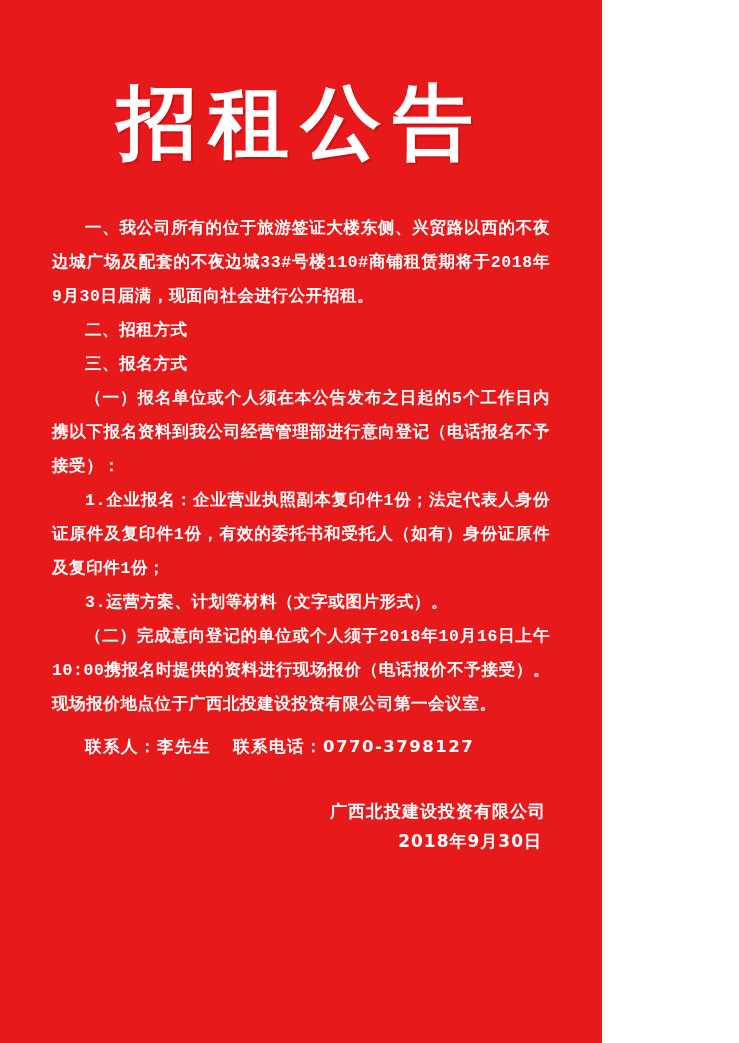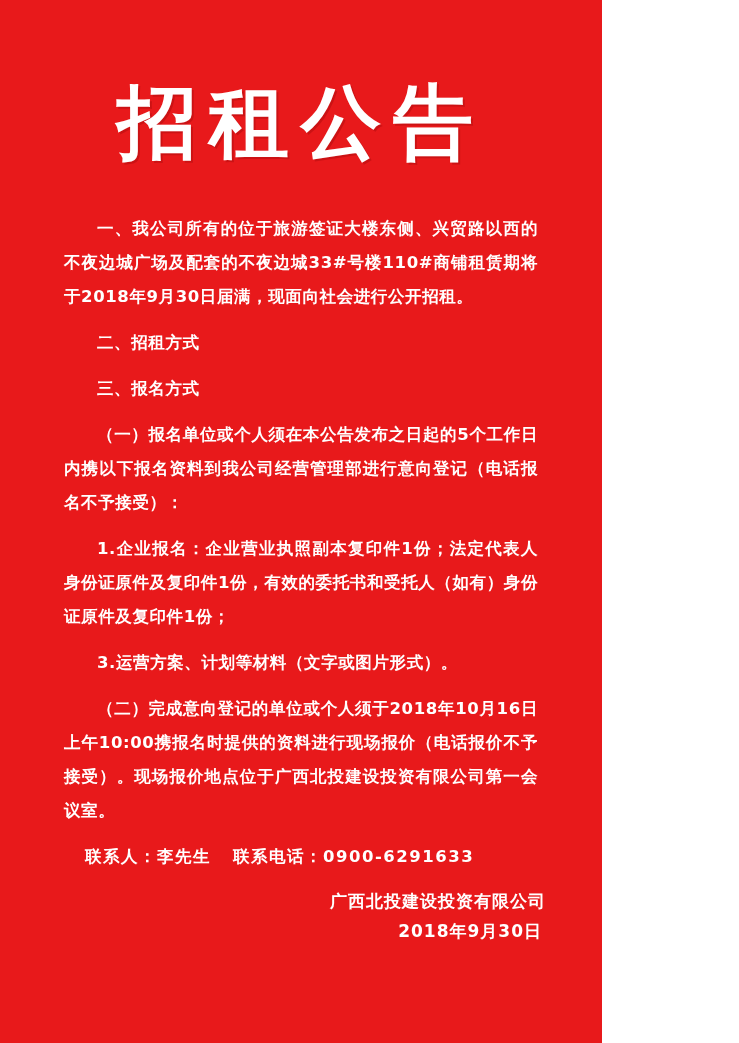--- a/index.html
+++ b/index.html
@@ -35,38 +35,39 @@
   .body-text {
     margin: 46px 52px 0 52px;
     color: #ffffff;
     font-size: 16.5px;
     font-weight: 700;
     line-height: 34px;
     letter-spacing: 0.6px;
     text-align: justify;
   }
   .body-text p {
-    margin: 12px;
+    margin: 0;
     text-indent: 2em;
+    font-family: Liberation Mono, monospace;
   }
   .contact {
     margin: 8px 52px 0 52px;
     color: #ffffff;
     font-size: 16.5px;
     font-weight: 700;
     line-height: 34px;
     letter-spacing: 1.5px;
     text-indent: 2em;
   }
   .contact .gap {
     display: inline-block;
     width: 22px;
   }
   .signature {
-    margin-top: 12px;
+    margin-top: 32px;
     margin-right: 56px;
     color: #ffffff;
     font-size: 17px;
     font-weight: 700;
     line-height: 30px;
     text-align: right;
     letter-spacing: 1px;
   }
   .signature .sig-date {
     padding-right: 4px;
@@ -83,21 +84,21 @@
     <p>一、我公司所有的位于旅游签证大楼东侧、兴贸路以西的不夜边城广场及配套的不夜边城33#号楼110#商铺租赁期将于2018年9月30日届满，现面向社会进行公开招租。</p>
     <p>二、招租方式</p>
     <p>三、报名方式</p>
     <p>（一）报名单位或个人须在本公告发布之日起的5个工作日内携以下报名资料到我公司经营管理部进行意向登记（电话报名不予接受）：</p>
     <p>1.企业报名：企业营业执照副本复印件1份；法定代表人身份证原件及复印件1份，有效的委托书和受托人（如有）身份证原件及复印件1份；</p>
     <p>3.运营方案、计划等材料（文字或图片形式）。</p>
     <p>（二）完成意向登记的单位或个人须于2018年10月16日上午10:00携报名时提供的资料进行现场报价（电话报价不予接受）。现场报价地点位于广西北投建设投资有限公司第一会议室。</p>
   </div>
 
   <div class="contact">
-    <span>联系人：</span><span>李先生</span><span class="gap"></span><span>联系电话：</span><span>0900-6291633</span>
+    <span>联系人：</span><span>李先生</span><span class="gap"></span><span>联系电话：</span><span>0770-3798127</span>
   </div>
 
   <div class="signature">
     <div>广西北投建设投资有限公司</div>
     <div class="sig-date">2018年9月30日</div>
   </div>
 
 </div>
 
 </body></html>

